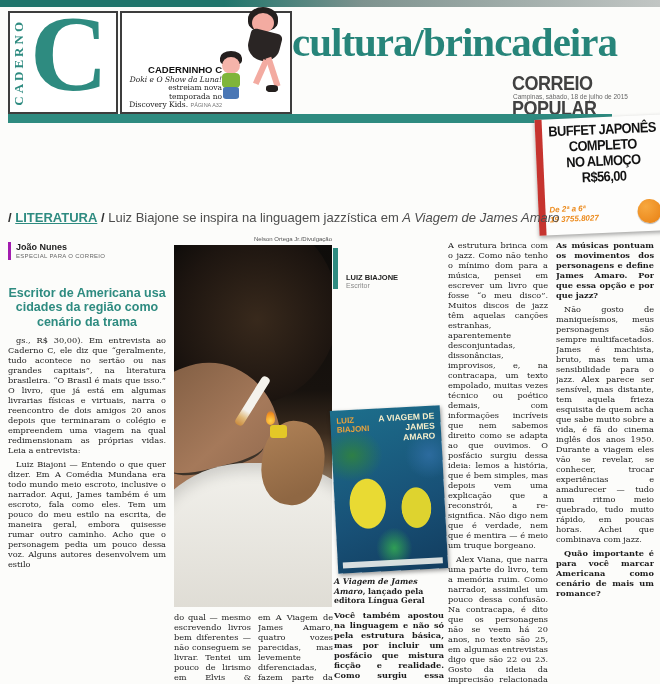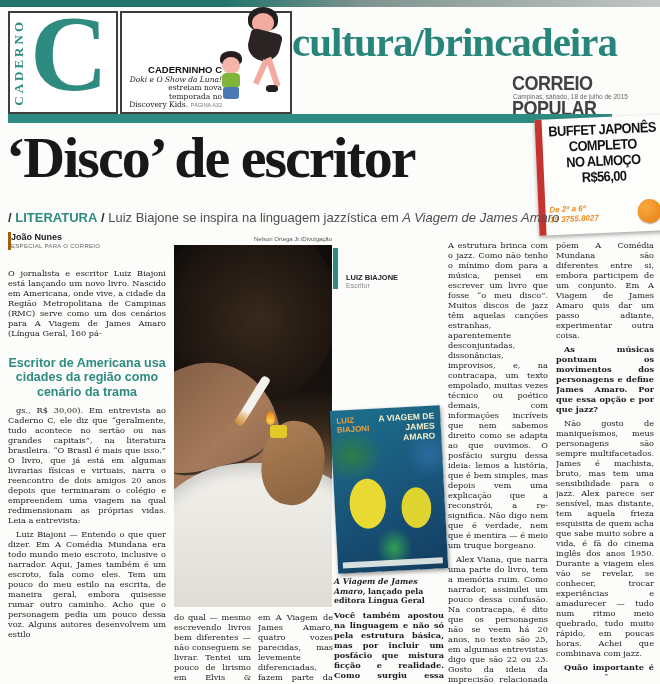--- a/index.html
+++ b/index.html
@@ -47,23 +47,23 @@
   .ad-bottom{position:absolute;left:4px;right:4px;bottom:8px;display:flex;align-items:center;justify-content:space-between;}
   .ad-sched{font-family:"Liberation Sans",sans-serif;font-weight:bold;font-style:italic;font-size:8px;
       line-height:1.25;color:#ec8b1e;}
   .ad-circle{width:24px;height:24px;border-radius:50%;background:radial-gradient(circle at 35% 30%,#f7a83f,#e87f12);
       box-shadow:0 1px 1px rgba(0,0,0,.3);}
   
   .headline{position:absolute;left:6px;top:124px;width:540px;font-family:"Liberation Serif",serif;
       font-weight:700;font-size:58px;letter-spacing:-2px;color:#181818;}
   .kicker{position:absolute;left:8px;top:210px;width:560px;font-family:"Liberation Sans",sans-serif;
       font-size:13px;color:#4e4e4e;}
-  .kicker b{color:#2e8b80;} .kicker .slash{color:#333;font-weight:bold;} .kicker i{font-style:italic;}
-  
-  .byline{position:absolute;left:8px;top:232px;border-left:3px solid #a16207;line-height:1.2;}
+  .kicker b{color:#2e8b80;text-decoration:underline;} .kicker .slash{color:#333;font-weight:bold;} .kicker i{font-style:italic;}
+  
+  .byline{position:absolute;left:8px;top:242px;border-left:3px solid #a21caf;padding-left:5px;line-height:1.2;}
   .byline-author{font-family:"Liberation Sans",sans-serif;font-weight:bold;font-size:9px;color:#1d1d1d;}
   .byline-role{font-family:"Liberation Sans",sans-serif;font-size:6px;color:#666;letter-spacing:.3px;}
   
   .col{position:absolute;overflow:hidden;}
   .col p{margin:0 0 4px;font-size:8.2px;line-height:1.22;text-align:justify;}
   .col p + p{text-indent:8px;}
   .col p.bold{font-weight:bold;}
   .col p.teal{font-family:"Liberation Sans",sans-serif;font-weight:bold;color:#2e8b80;
       font-size:12.5px;line-height:1.15;text-align:center;text-indent:0;margin:18px 0 6px;}
   .col1{left:8px;top:268px;width:158px;height:412px;}
@@ -170,36 +170,34 @@
     </div>
     <div class="ad-bottom">
       <div class="ad-sched">
         <div>De 2ª a 6ª</div>
         <div>19 3755.8027</div>
       </div>
       <div class="ad-circle"></div>
     </div>
   </div>
 
-  <h1 class="headline" style="margin:0;">‘Disco’ de escritor</h1>
   <div class="kicker">
     <span class="slash">/</span>
     <b>LITERATURA</b>
     <span class="slash">/</span>
     <span>Luiz Biajone se inspira na linguagem jazzística em</span>
     <i>A Viagem de James Amaro</i>
   </div>
 
   <div class="byline">
     <div class="byline-author">João Nunes</div>
     <div class="byline-role">ESPECIAL PARA O CORREIO</div>
   </div>
 
   <div class="col col1">
-      <p>O jornalista e escritor Luiz Biajoni está lançando um novo livro. Nascido em Americana, onde vive, a cidade da Região Metropolitana de Campinas (RMC) serve como um dos cenários para A Viagem de James Amaro (Língua Geral, 160 pá-</p>
       <p class="teal">Escritor de Americana usa cidades da região como cenário da trama</p>
       <p>gs., R$ 30,00). Em entrevista ao Caderno C, ele diz que “geralmente, tudo acontece no sertão ou nas grandes capitais”, na literatura brasileira. “O Brasil é mais que isso.” O livro, que já está em algumas livrarias físicas e virtuais, narra o reencontro de dois amigos 20 anos depois que terminaram o colégio e empreendem uma viagem na qual redimensionam as próprias vidas. Leia a entrevista:</p>
       <p>Luiz Biajoni — Entendo o que quer dizer. Em A Comédia Mundana era todo mundo meio escroto, inclusive o narrador. Aqui, James também é um escroto, fala como eles. Tem um pouco do meu estilo na escrita, de maneira geral, embora quisesse rumar outro caminho. Acho que o personagem pedia um pouco dessa voz. Alguns autores desenvolvem um estilo</p>
     </div>
 
   <div class="credit">Nelson Ortega Jr./Divulgação</div>
   <div class="photo">
     <div class="ph-hair"></div>
     <div class="ph-face"></div>
     <div class="ph-glasses"></div>
@@ -235,19 +233,18 @@
     </div>
   <div class="col colQ">
       <p class="bold">Você também apostou na linguagem e não só pela estrutura básica, mas por incluir um posfácio que mistura ficção e realidade. Como surgiu essa ideia?</p>
     </div>
 
   <div class="col col4">
       <p>A estrutura brinca com o jazz. Como não tenho o mínimo dom para a música, pensei em escrever um livro que fosse “o meu disco”. Muitos discos de jazz têm aquelas canções estranhas, aparentemente desconjuntadas, dissonâncias, improvisos, e, na contracapa, um texto empolado, muitas vezes técnico ou poético demais, com informações incríveis que nem sabemos direito como se adapta ao que ouvimos. O posfácio surgiu dessa ideia: lemos a história, que é bem simples, mas depois vem uma explicação que a reconstrói, a re-significa. Não digo nem que é verdade, nem que é mentira — é meio um truque borgeano.</p>
       <p>Alex Viana, que narra uma parte do livro, tem a memória ruim. Como narrador, assimilei um pouco dessa confusão. Na contracapa, é dito que os personagens não se veem há 20 anos, no texto são 25, em algumas entrevistas digo que são 22 ou 23. Gosto da ideia da imprecisão relacionada a esse livro, a essa história. Ela pode ou não ser real, alguns dados são deliberadamente alterados, alguns fatores são revelados na parte final, mudando nossa concepção das cenas. Essa é a diferença entre este livro e os outros: gosto de pensar que é um livro de transição, um pouco experimental, como o jazz, sem as pontas realmente amarradas. Pretendo sempre fazer algo diferente ao que fiz no livro anterior. As novelas que com-</p>
     </div>
   <div class="col col5">
-      <p>põem A Comédia Mundana são diferentes entre si, embora participem de um conjunto. Em A Viagem de James Amaro quis dar um passo adiante, experimentar outra coisa.</p>
       <p class="bold">As músicas pontuam os movimentos dos personagens e define James Amaro. Por que essa opção e por que jazz?</p>
       <p>Não gosto de maniqueísmos, meus personagens são sempre multifacetados. James é machista, bruto, mas tem uma sensibilidade para o jazz. Alex parece ser sensível, mas distante, tem aquela frieza esquisita de quem acha que sabe muito sobre a vida, é fã do cinema inglês dos anos 1950. Durante a viagem eles vão se revelar, se conhecer, trocar experiências e amadurecer — tudo num ritmo meio quebrado, tudo muito rápido, em poucas horas. Achei que combinava com jazz.</p>
       <p class="bold">Quão importante é para você marcar Americana como cenário de mais um romance?</p>
     </div>
 
 </div>
 
 </body></html>

